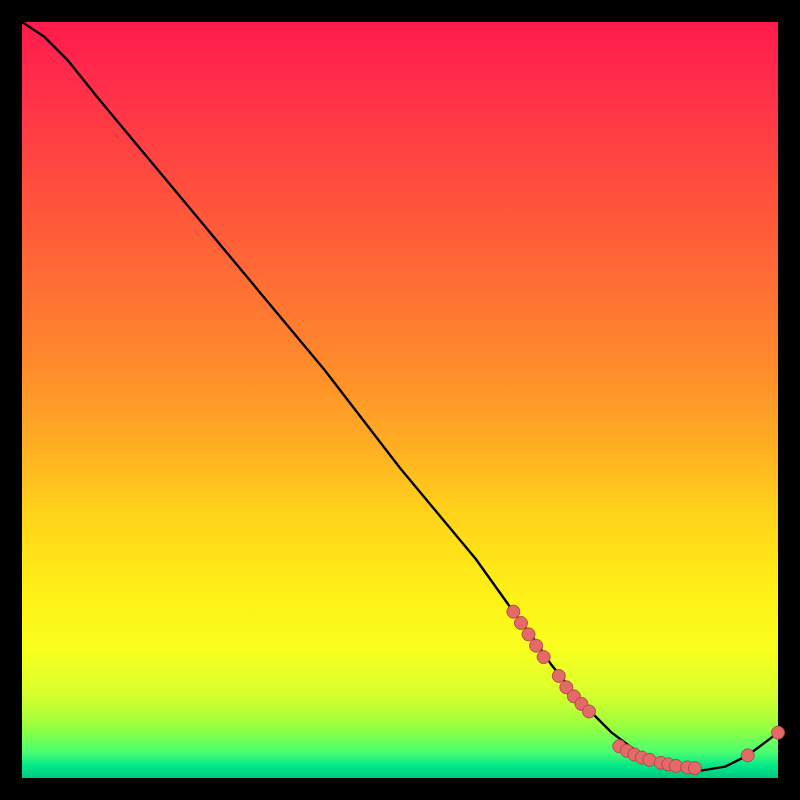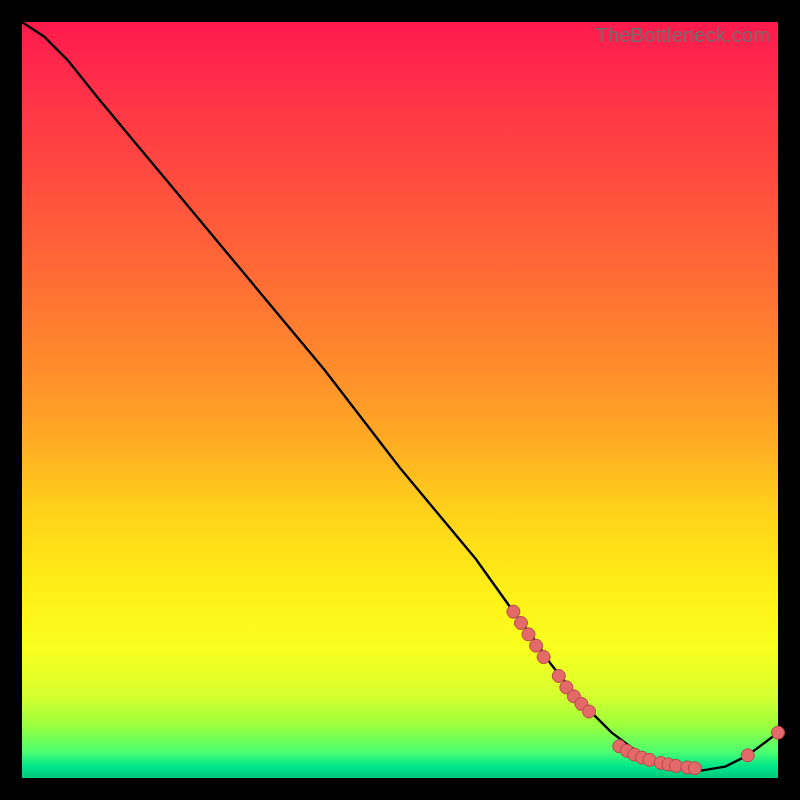--- a/index.html
+++ b/index.html
@@ -59,21 +59,20 @@
     width: 756px;
     height: 756px;
     overflow: visible;
   }
 </style>
 </head>
 <body>
 
 <div class="frame">
   <div class="plot">
-    <div class="attribution">TheBottleneck.com</div>
     <svg class="overlay" viewBox="0 0 756 756" preserveAspectRatio="none">
       <path id="curve-path" d="M0.00 0.00 L22.68 15.12 L45.36 37.80 L75.60 75.60 L113.40 120.96 L151.20 166.32 L226.80 257.04 L302.40 347.76 L378.00 446.04 L453.60 536.76 L491.40 589.68 L514.08 619.92 L529.20 642.60 L559.44 680.40 L589.68 710.64 L619.92 733.32 L650.16 744.66 L680.40 748.44 L703.08 744.66 L725.76 733.32 L756.00 710.64" fill="none" stroke="#000000" stroke-width="2.4" stroke-linejoin="round" stroke-linecap="round"></path>
       <g id="markers">
           <circle cx="491.40" cy="589.68" r="6.5" fill="#e46a6a" stroke="#b54747" stroke-width="1"></circle>
           <circle cx="498.96" cy="601.02" r="6.5" fill="#e46a6a" stroke="#b54747" stroke-width="1"></circle>
           <circle cx="506.52" cy="612.36" r="6.5" fill="#e46a6a" stroke="#b54747" stroke-width="1"></circle>
           <circle cx="514.08" cy="623.70" r="6.5" fill="#e46a6a" stroke="#b54747" stroke-width="1"></circle>
           <circle cx="521.64" cy="635.04" r="6.5" fill="#e46a6a" stroke="#b54747" stroke-width="1"></circle>
           <circle cx="536.76" cy="653.94" r="6.5" fill="#e46a6a" stroke="#b54747" stroke-width="1"></circle>
           <circle cx="544.32" cy="665.28" r="6.5" fill="#e46a6a" stroke="#b54747" stroke-width="1"></circle>

